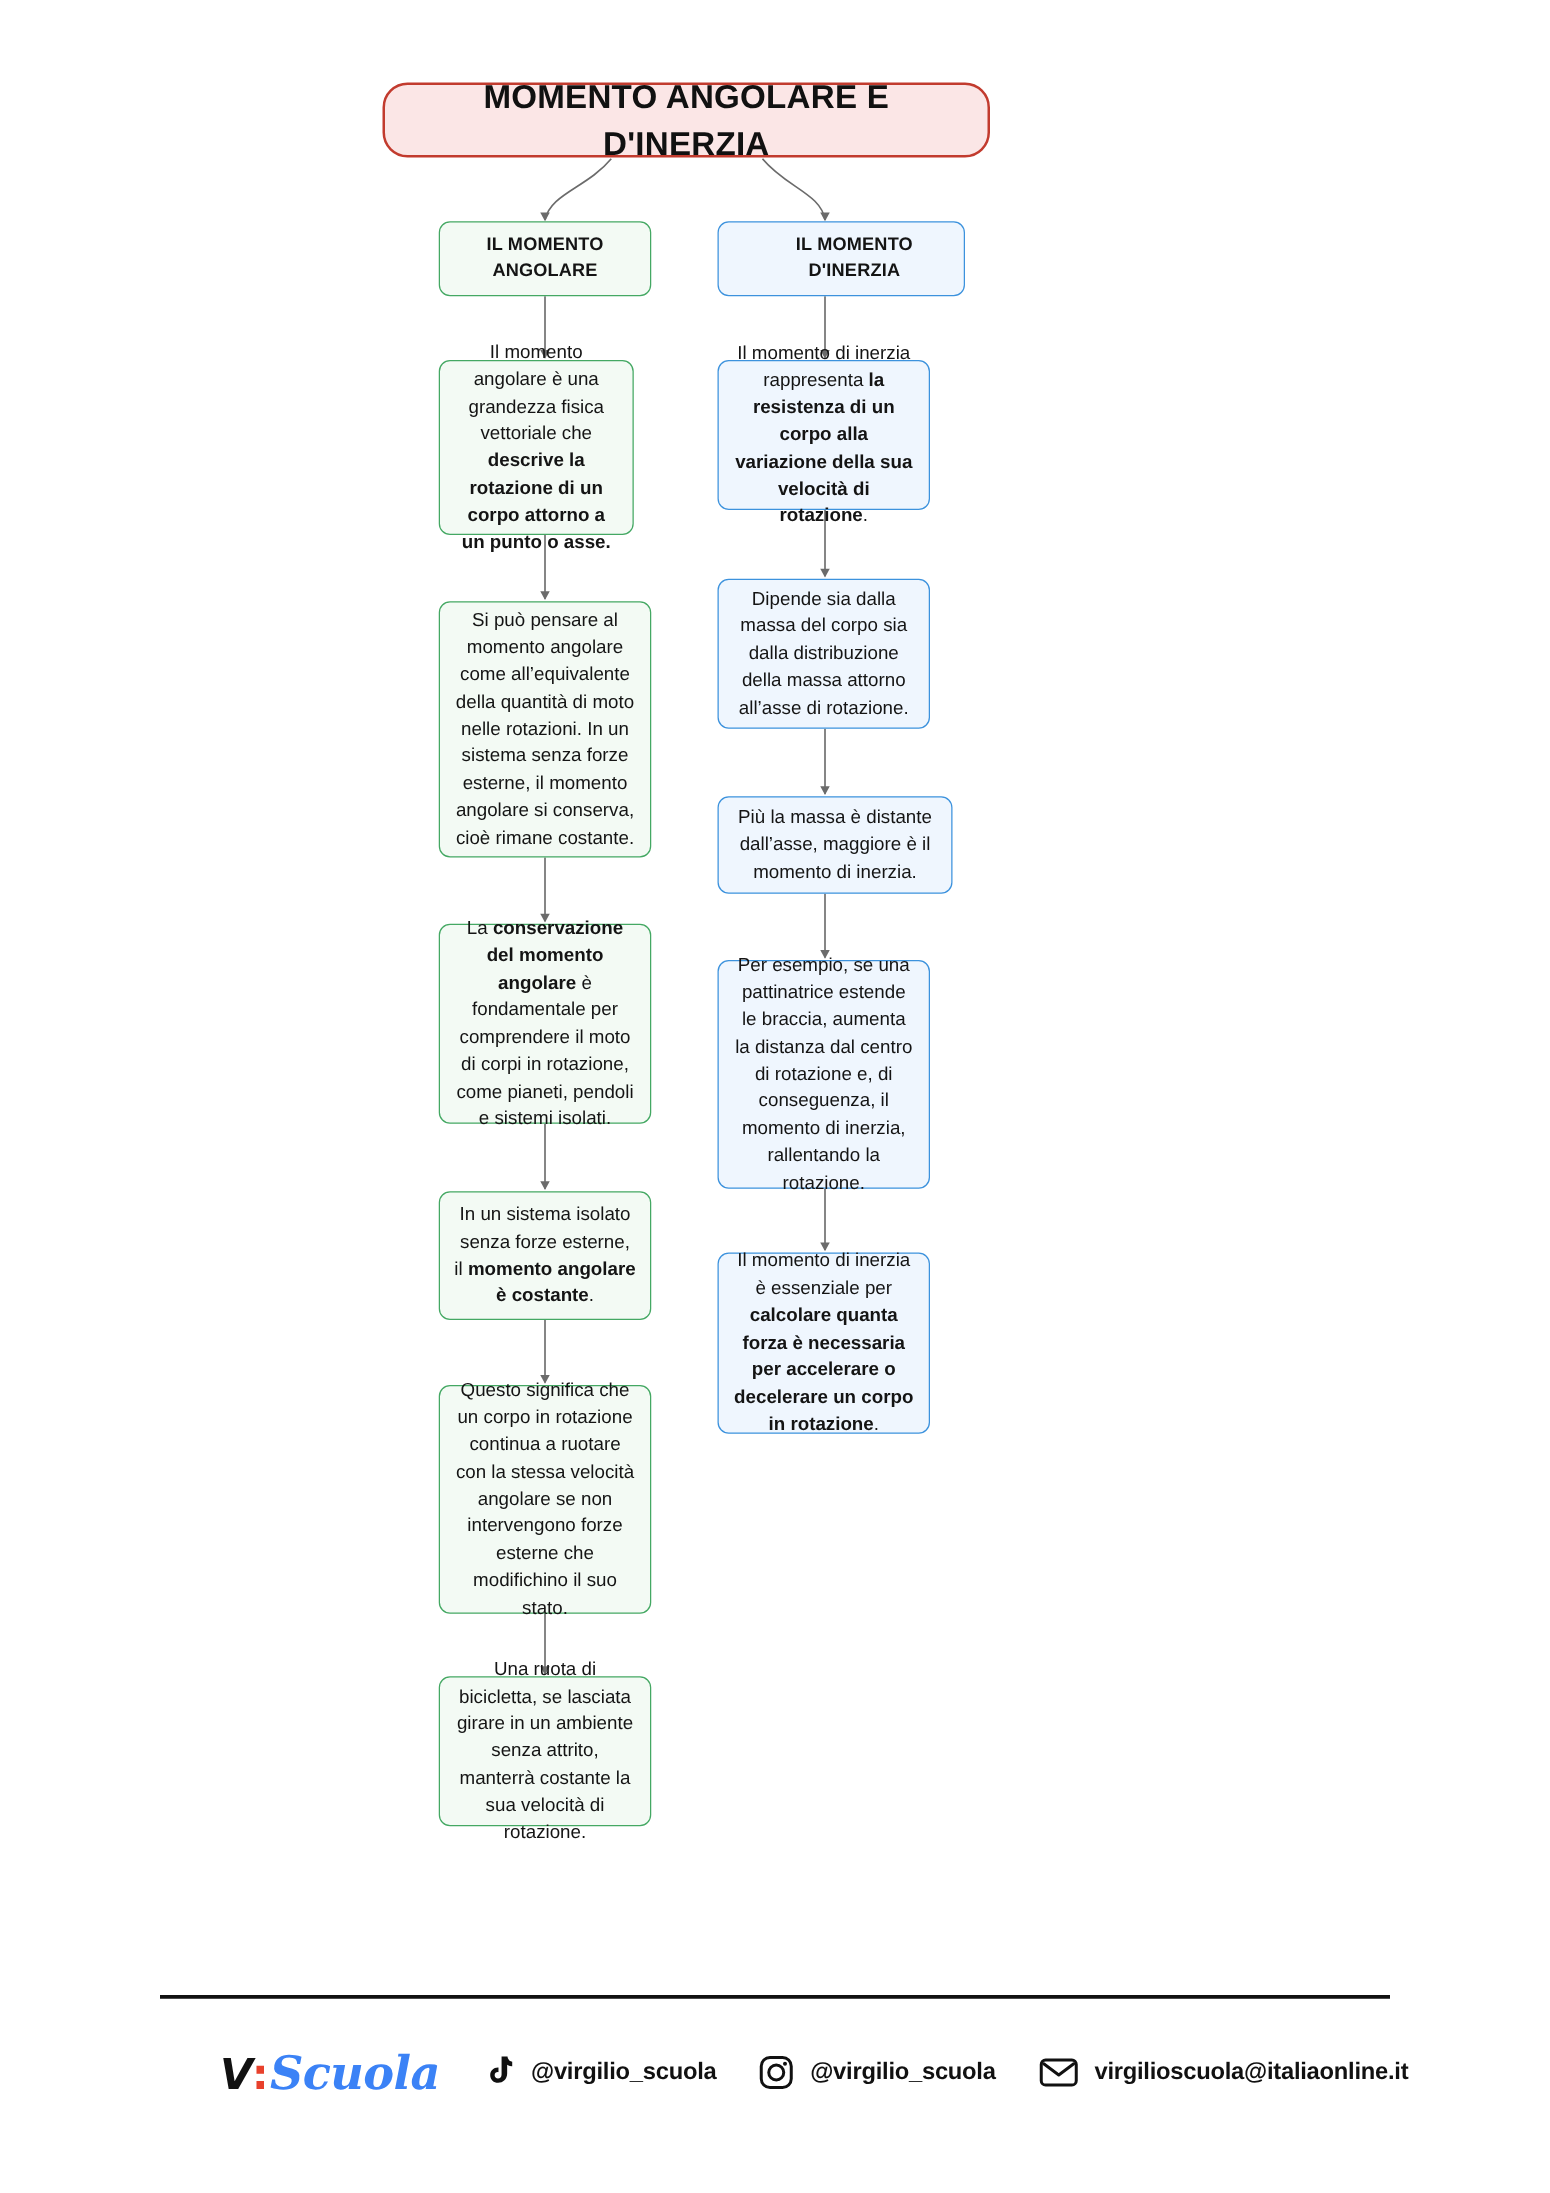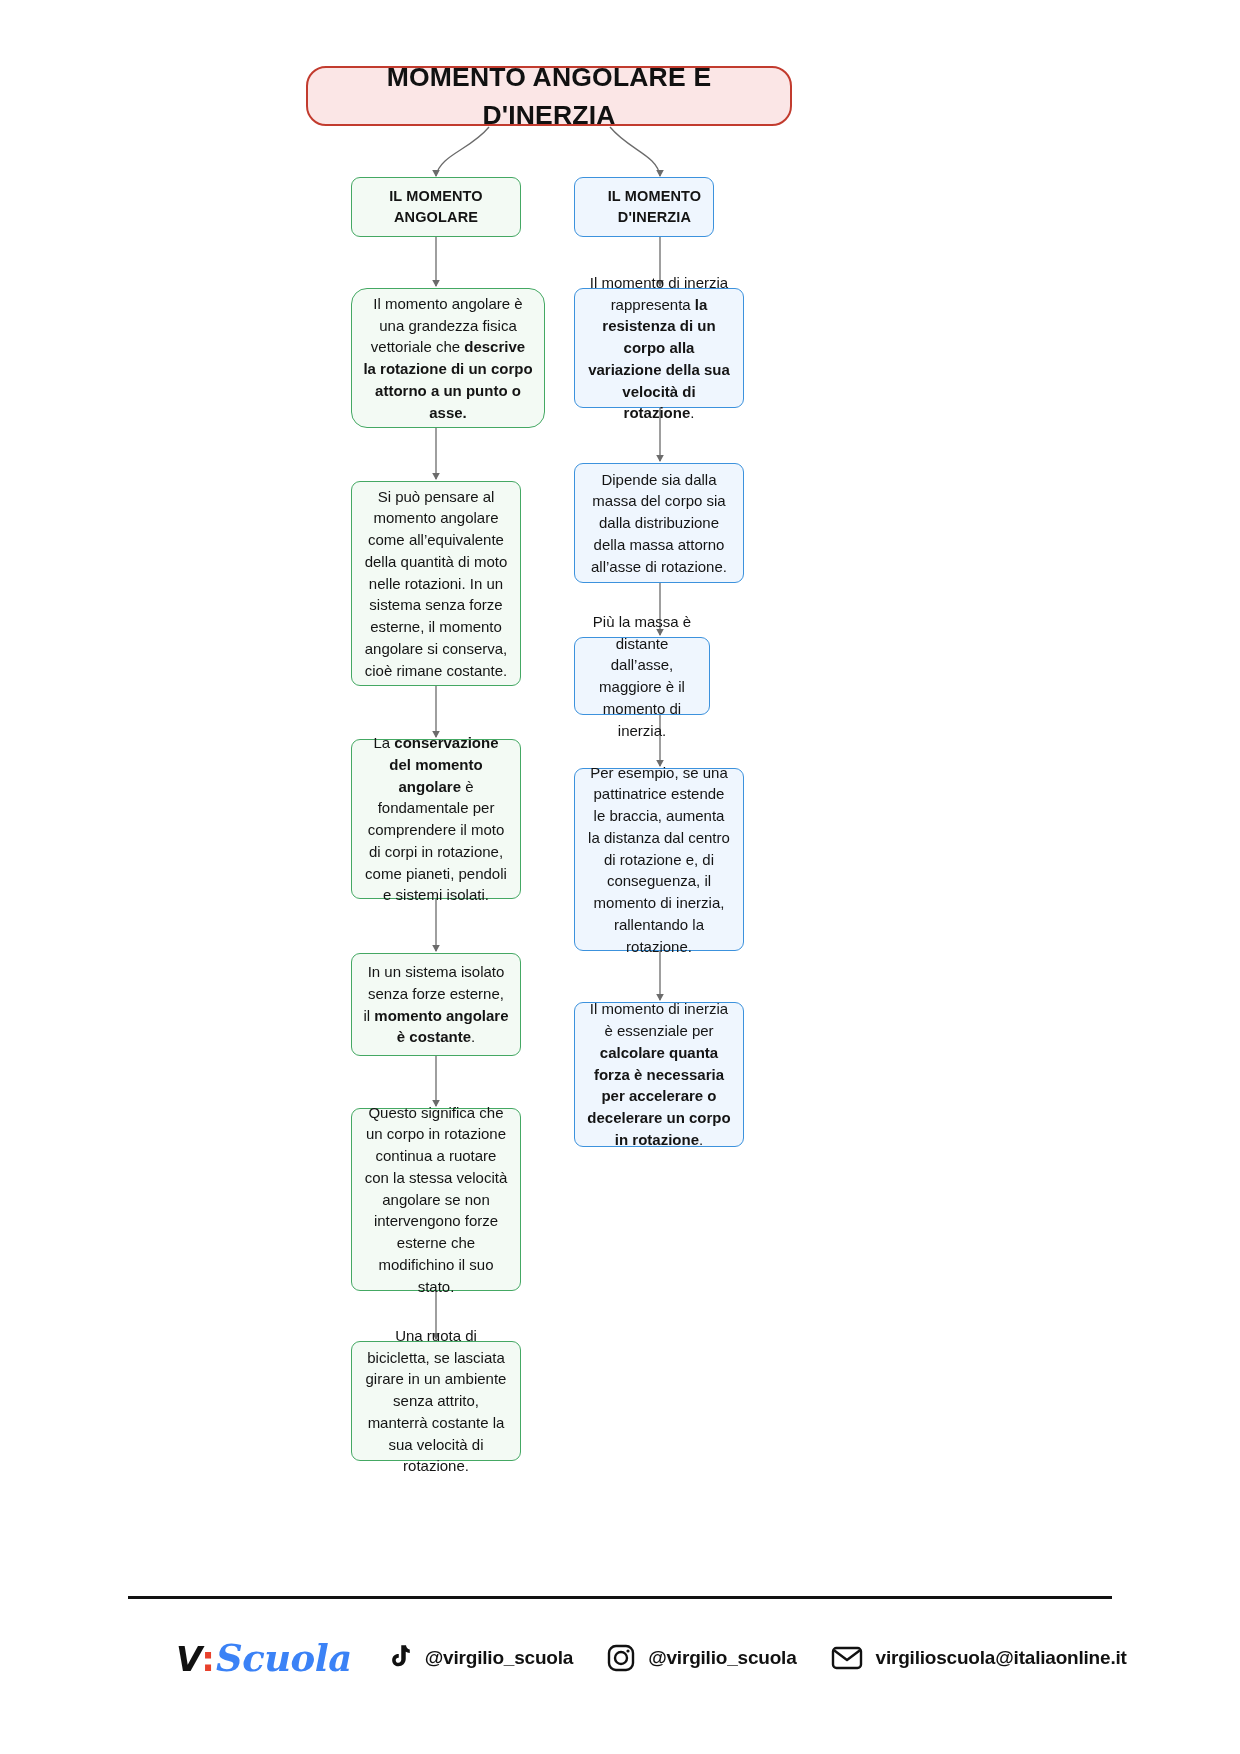--- a/index.html
+++ b/index.html
@@ -182,26 +182,26 @@
   </svg>
 
   <div class="node title-node" style="left: 306px; top: 66px; width: 486px; height: 60px;">
     <span class="txt">MOMENTO ANGOLARE E D'INERZIA</span>
   </div>
 
   <div class="node green head-node" style="left: 351px; top: 177px; width: 170px; height: 60px;">
     <span class="txt">IL MOMENTO ANGOLARE</span>
   </div>
 
-  <div class="node blue head-node" style="left: 574px; top: 177px; width: 140px; height: 60px; padding-left: 32px;">
+  <div class="node blue head-node" style="left: 574px; top: 177px; width: 198px; height: 60px; padding-left: 32px;">
     <span class="txt">IL MOMENTO D'INERZIA</span>
   </div>
 
   <div id="left-col">
-      <div class="node green body-node" style="left: 351px; top: 288px; width: 194px; height: 140px; border-radius: 16px;">
+      <div class="node green body-node" style="left: 351px; top: 288px; width: 156px; height: 140px;">
         <span class="txt"><span>Il momento angolare è una grandezza fisica vettoriale che </span><b>descrive la rotazione di un corpo attorno a un punto o asse.</b></span>
       </div>
       <div class="node green body-node" style="left: 351px; top: 481px; width: 170px; height: 205px;">
         <span class="txt"><span>Si può pensare al momento angolare come all’equivalente della quantità di moto nelle rotazioni. In un sistema senza forze esterne, il momento angolare si conserva, cioè rimane costante.</span></span>
       </div>
       <div class="node green body-node" style="left: 351px; top: 739px; width: 170px; height: 160px;">
         <span class="txt"><span>La </span><b>conservazione del momento angolare</b><span> è fondamentale per comprendere il moto di corpi in rotazione, come pianeti, pendoli e sistemi isolati.</span></span>
       </div>
       <div class="node green body-node" style="left: 351px; top: 953px; width: 170px; height: 103px;">
         <span class="txt"><span>In un sistema isolato senza forze esterne, il </span><b>momento angolare è costante</b><span>.</span></span>
@@ -213,21 +213,21 @@
         <span class="txt"><span>Una ruota di bicicletta, se lasciata girare in un ambiente senza attrito, manterrà costante la sua velocità di rotazione.</span></span>
       </div>
     </div>
   <div id="right-col">
       <div class="node blue body-node" style="left: 574px; top: 288px; width: 170px; height: 120px;">
         <span class="txt"><span>Il momento di inerzia rappresenta </span><b>la resistenza di un corpo alla variazione della sua velocità di rotazione</b><span>.</span></span>
       </div>
       <div class="node blue body-node" style="left: 574px; top: 463px; width: 170px; height: 120px;">
         <span class="txt"><span>Dipende sia dalla massa del corpo sia dalla distribuzione della massa attorno all’asse di rotazione.</span></span>
       </div>
-      <div class="node blue body-node" style="left: 574px; top: 637px; width: 136px; height: 78px;">
+      <div class="node blue body-node" style="left: 574px; top: 637px; width: 188px; height: 78px;">
         <span class="txt"><span>Più la massa è distante dall’asse, maggiore è il momento di inerzia.</span></span>
       </div>
       <div class="node blue body-node" style="left: 574px; top: 768px; width: 170px; height: 183px;">
         <span class="txt"><span>Per esempio, se una pattinatrice estende le braccia, aumenta la distanza dal centro di rotazione e, di conseguenza, il momento di inerzia, rallentando la rotazione.</span></span>
       </div>
       <div class="node blue body-node" style="left: 574px; top: 1002px; width: 170px; height: 145px; align-items: center;">
         <span class="txt"><span>Il momento di inerzia è essenziale per </span><b>calcolare quanta forza è necessaria per accelerare o decelerare un corpo in rotazione</b><span>.</span></span>
       </div>
     </div>
 </div>

